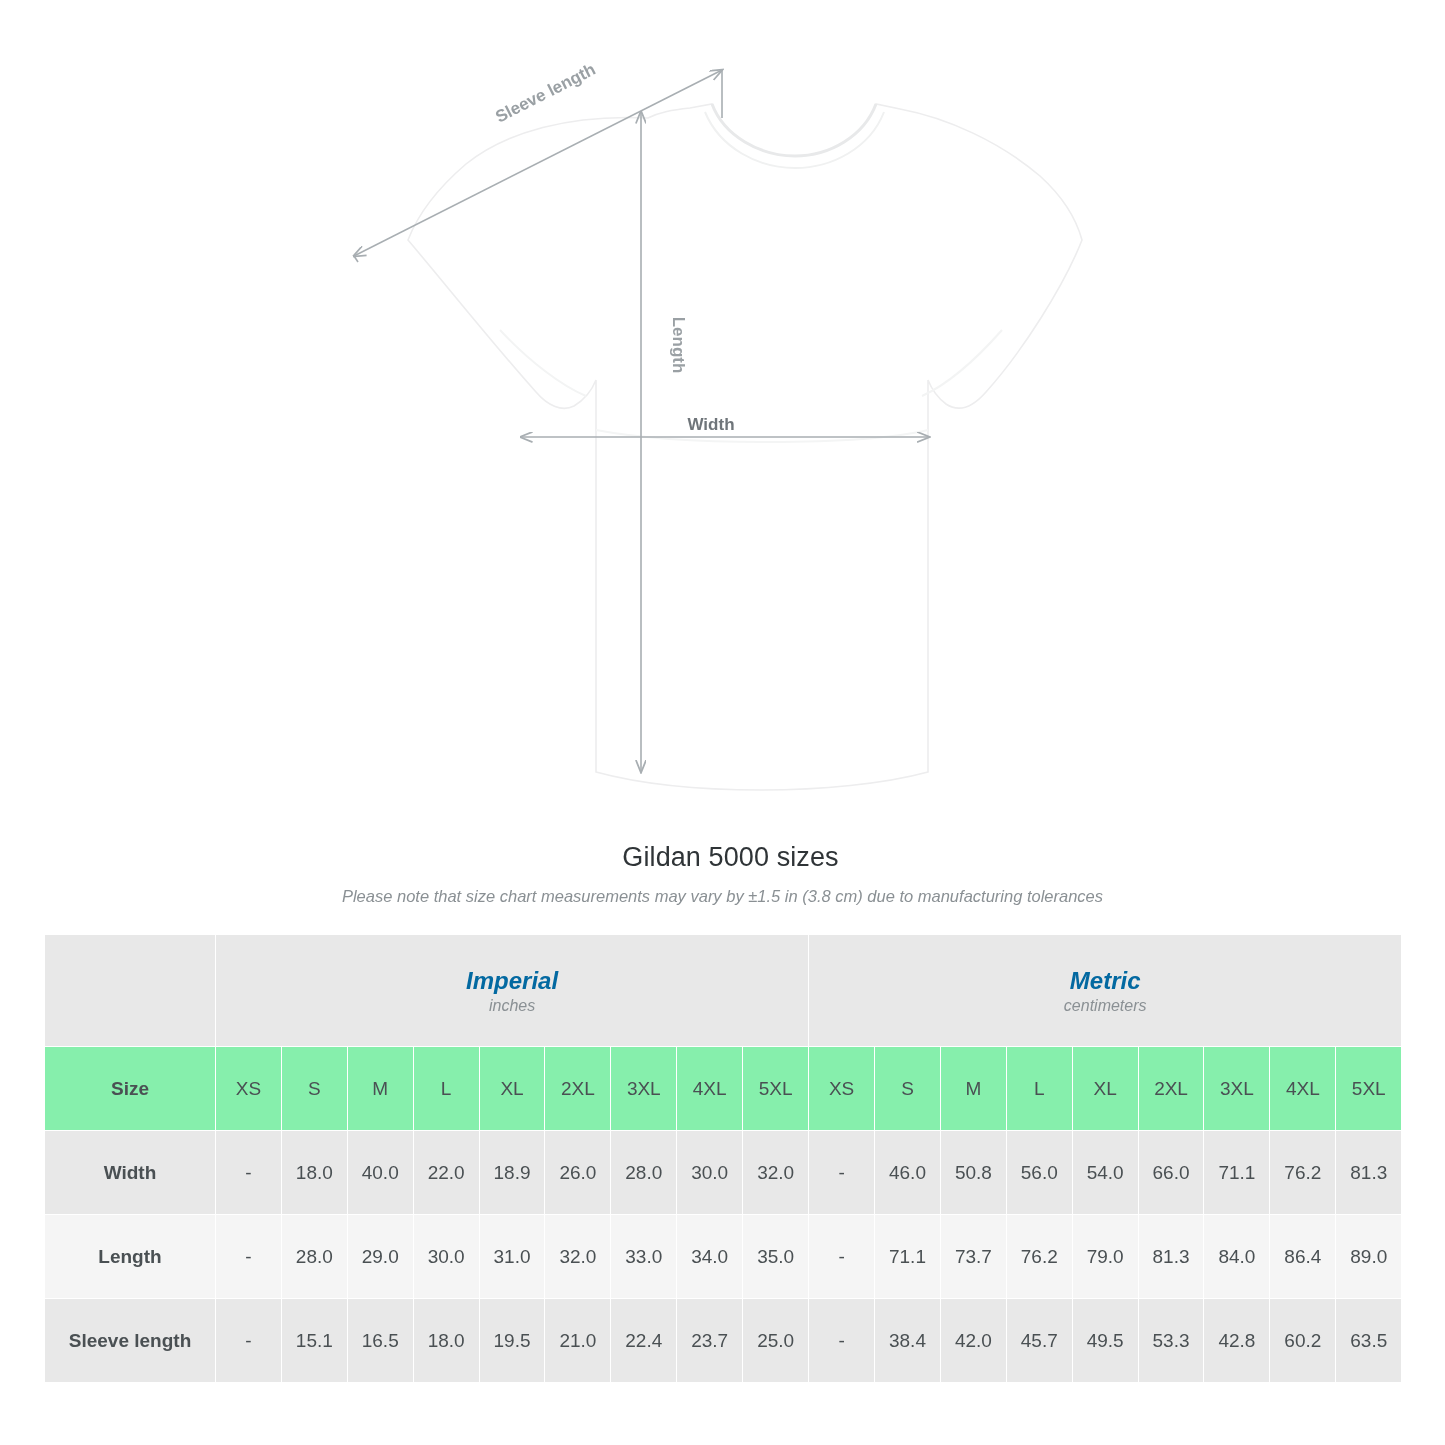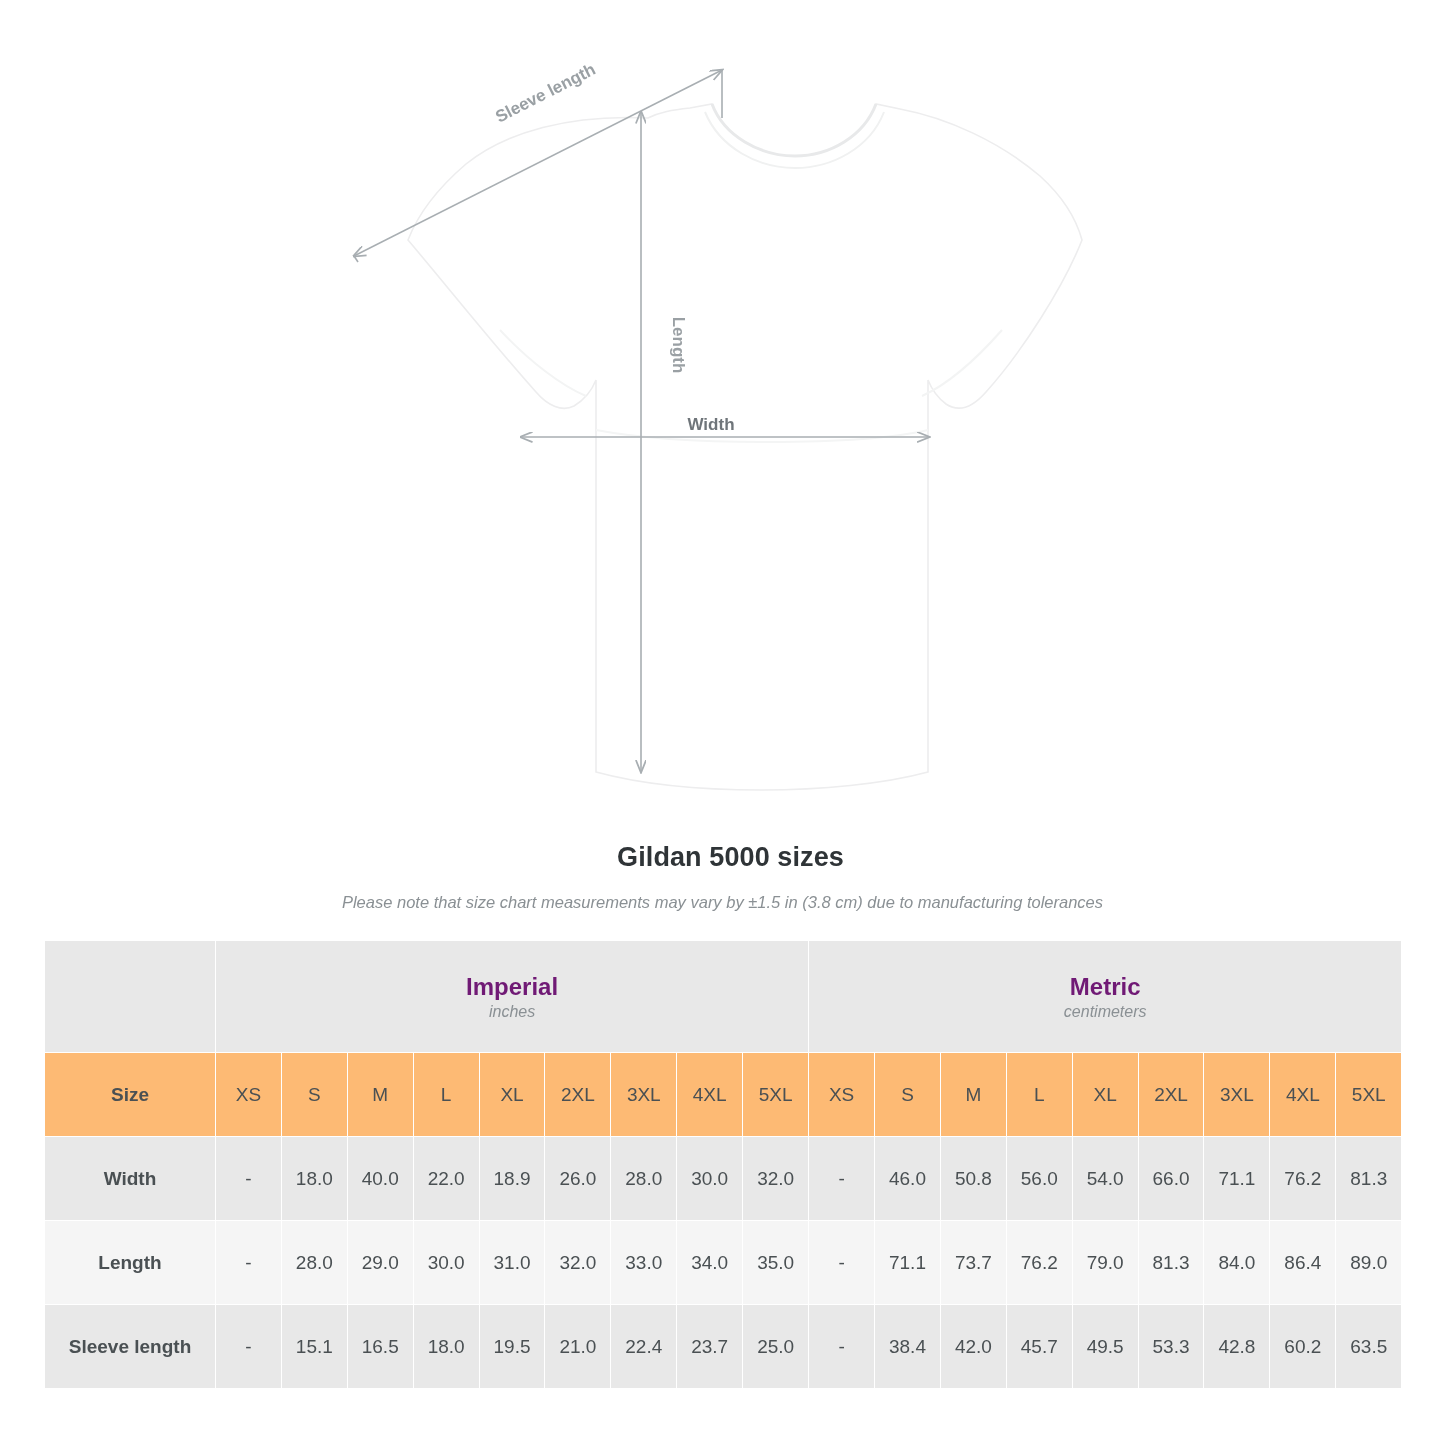--- a/index.html
+++ b/index.html
@@ -23,27 +23,27 @@
   }
   .illustration svg { display: block; }
 
   
   .title-block {
     text-align: center;
     margin-top: 22px;
   }
   .chart-title {
     font-size: 27px;
-    font-weight: bold;
+    font-weight: normal;
     color: #2f3437;
     letter-spacing: 0.1px;
     padding-left: 16px;
   }
   .chart-note {
-    margin-top: 20px;
+    margin-top: 14px;
     font-size: 16.5px;
     font-style: italic;
     color: #8a9094;
   }
 
   
   .table-wrap {
     margin: 28px 44px 0 44px;
   }
   table.size-table {
@@ -58,34 +58,35 @@
   }
 
   
   .unit-row td {
     background: #e8e8e8;
     height: 112px;
     vertical-align: middle;
   }
   .unit-name {
     font-size: 24px;
+    font-style: italic;
     font-weight: bold;
-    color: #701a75;
+    color: #0369a1;
     line-height: 1.25;
   }
   .unit-sub {
     font-size: 16px;
     font-style: italic;
     color: #8a9094;
     margin-top: 1px;
   }
 
   
   .head-row td {
-    background: #fdba74;
+    background: #86efac;
     height: 84px;
     vertical-align: middle;
     font-size: 19px;
     color: #4a5053;
   }
   .head-row td.rowlabel {
     font-weight: bold;
     font-size: 19px;
   }
 

